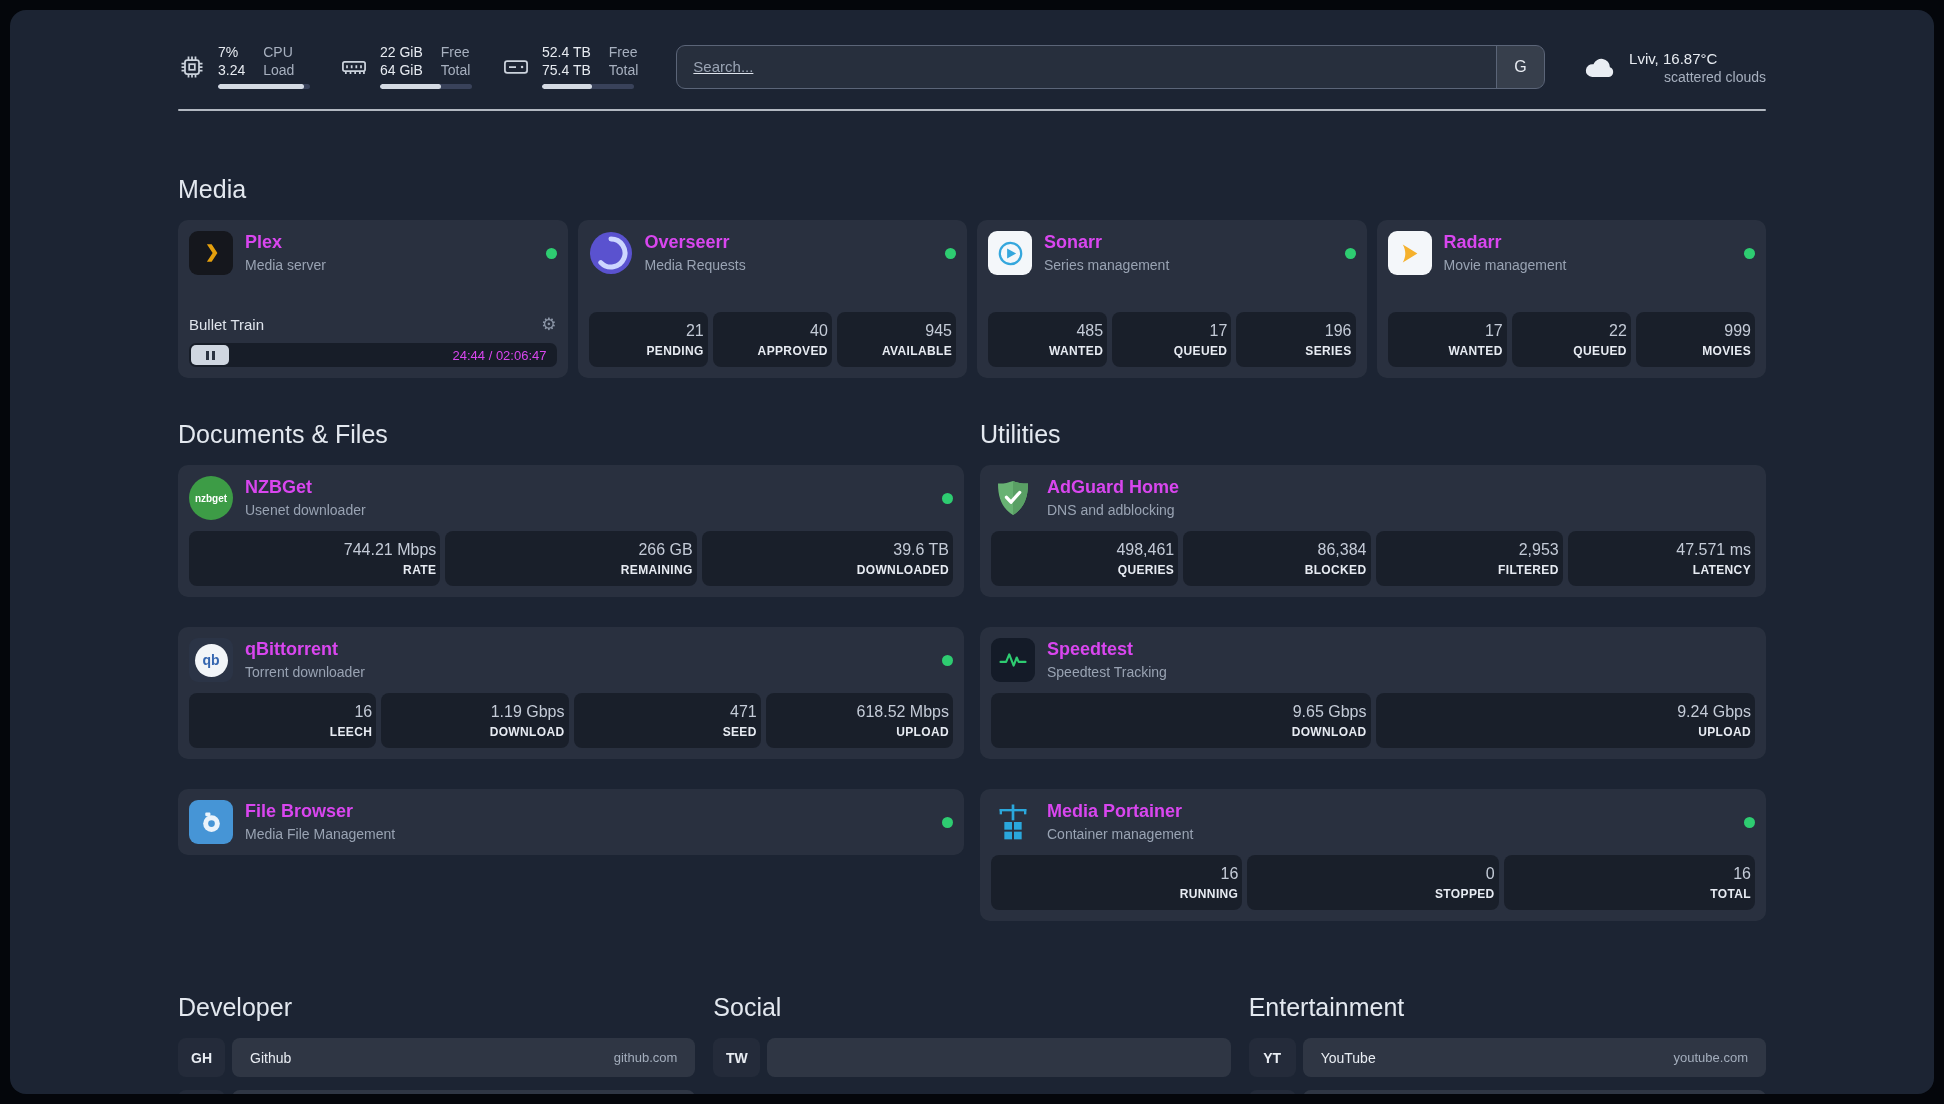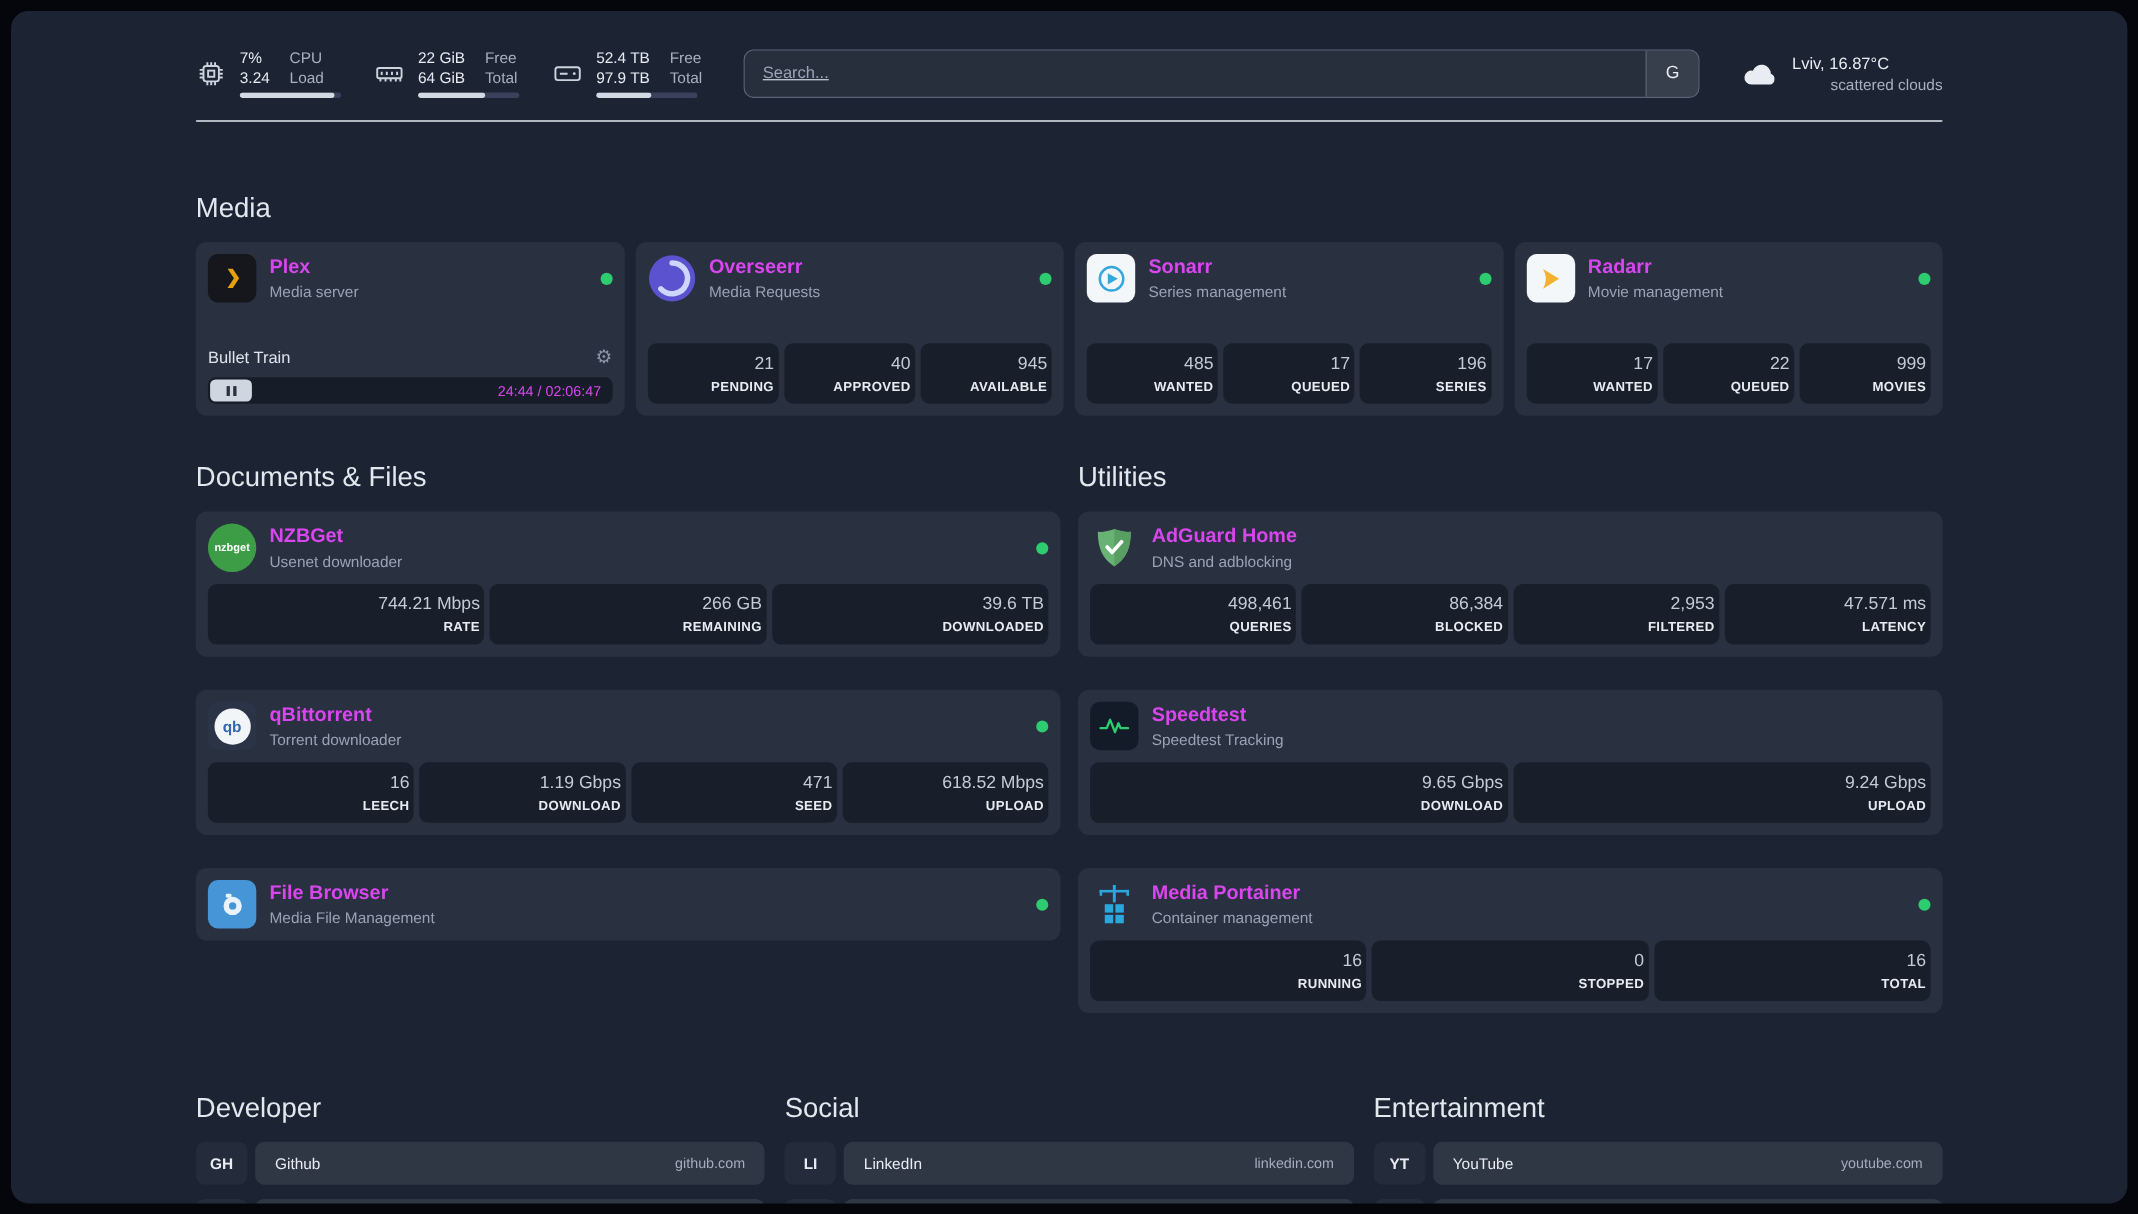--- a/index.html
+++ b/index.html
@@ -138,21 +138,21 @@
       <div class="resource">
         <svg class="res-icon" width="28" height="28" viewBox="0 0 24 24" fill="none" stroke="#ccd3dd" stroke-width="1.5">
           <rect x="2.5" y="7" width="19" height="10" rx="2"></rect>
           <circle cx="17.2" cy="12" r="1.1" fill="#ccd3dd" stroke="none"></circle>
           <path d="M6 12h6"></path>
         </svg>
         <div class="res-body">
           <div class="res-grid">
             <div class="res-col values">
               <span>52.4 TB</span>
-              <span>97.9 TB</span>
+              <span>75.4 TB</span>
             </div>
             <div class="res-col labels">
               <span>Free</span>
               <span>Total</span>
             </div>
           </div>
           <div class="res-bar">
             <div class="res-bar-fill" style="width: 54%;"></div>
           </div>
         </div>
@@ -503,27 +503,20 @@
             </span>
           </div>
 
         </div>
       </div>
 
       <div>
         <div class="section-title">Social</div>
         <div class="bm-list">
           <div class="bm-row">
-            <span class="bm-abbr">LI</span>
-            <span class="bm-pill">
-              <span class="bm-name">LinkedIn</span>
-              <span class="bm-url">linkedin.com</span>
-            </span>
-          </div>
-          <div class="bm-row">
             <span class="bm-abbr">TW</span>
             <span class="bm-pill">
               
               
             </span>
           </div>
         </div>
       </div>
 
       <div>

